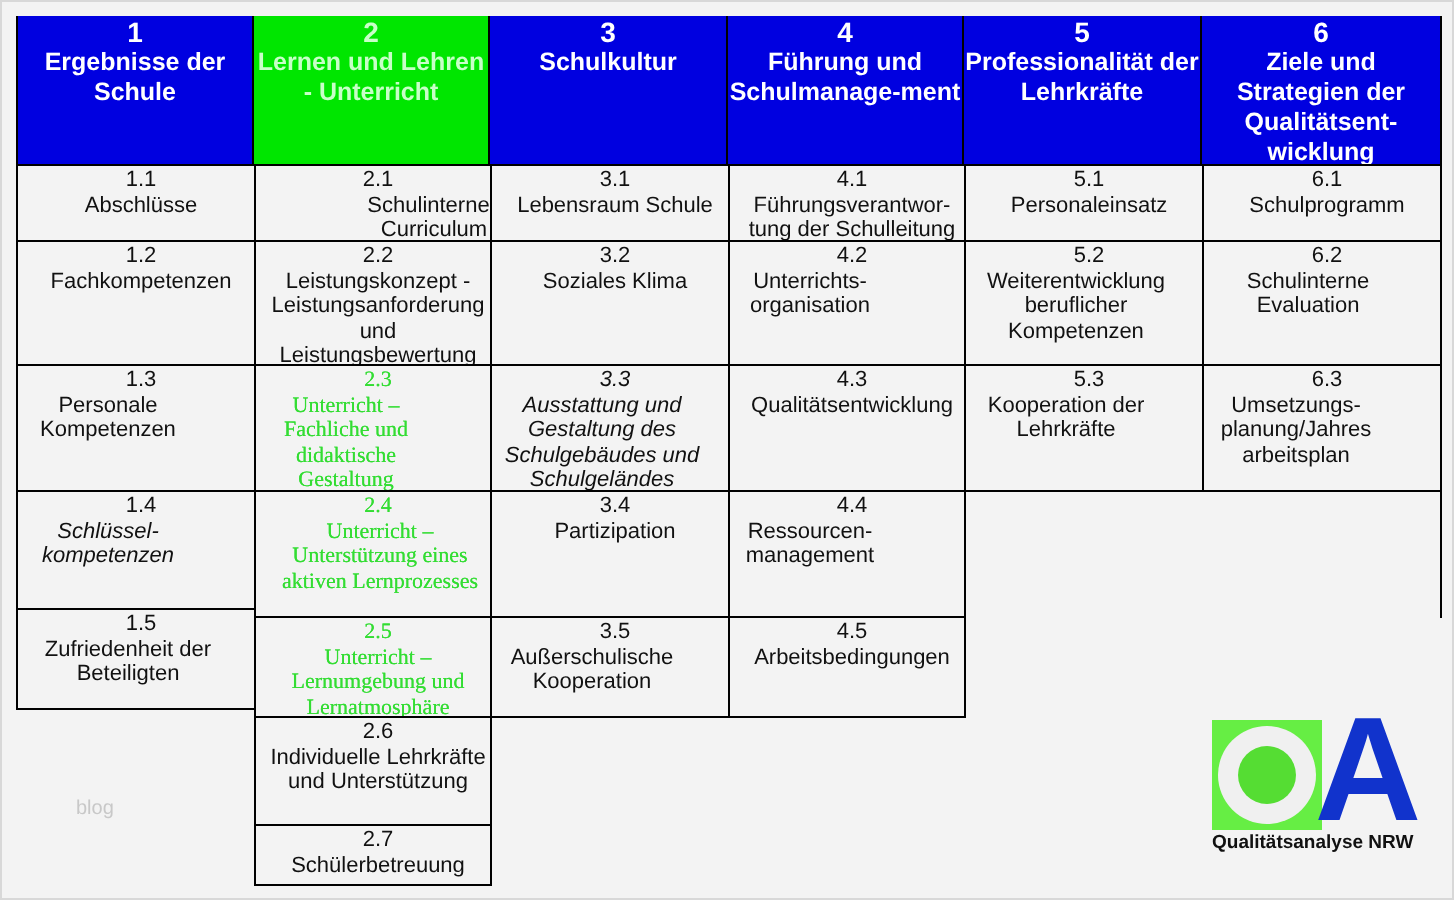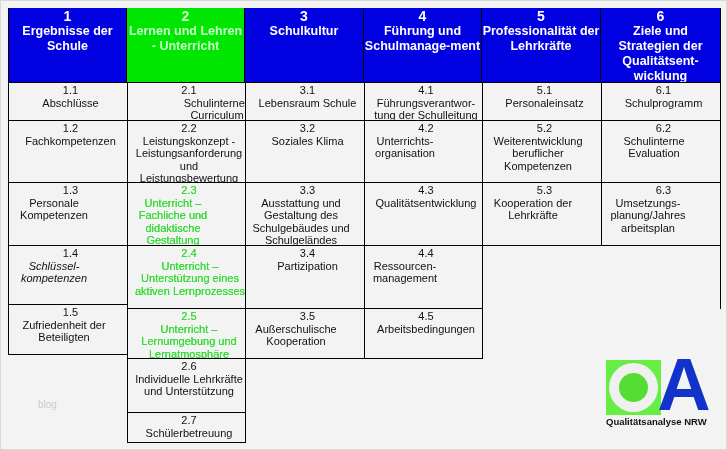--- a/index.html
+++ b/index.html
@@ -26,21 +26,21 @@
   .cell {
     position:absolute; box-sizing:border-box;
     border:1px solid #000;
     background:#f3f3f3; color:#111;
     font-size:11px; line-height:12.5px;
     padding:1px 0 0 5px;
     overflow:hidden;
     text-align:center;
   }
   .cell .code { display:block; }
-  .cell.green { color:#33dd33; font-weight:normal; }
+  .cell.green { color:#33dd33; font-weight:normal;font-family:Liberation Serif, serif; }
   .cell.green .code, .cell.green .lbl { text-shadow:0 0 0.3px #33dd33; }
   .watermark {
     position:absolute; left:38px; top:399px;
     font-size:10px; color:#c8c8c8;
   }
   .logo {
     position:absolute; left:606px; top:360px; width:108px; height:74px;
   }
   .logo-q {
     position:absolute; left:0; top:0; width:55px; height:55px;
@@ -140,21 +140,21 @@
 <div class="cell" style="left:127px;top:412px;width:119px;height:31px;">
   <span class="code">2.7</span><span class="lbl">Schülerbetreuung</span>
 </div>
 
 <div class="cell" style="left:245px;top:82px;width:120px;height:39px;">
   <span class="code">3.1</span><span class="lbl">Lebensraum Schule</span>
 </div>
 <div class="cell" style="left:245px;top:120px;width:120px;height:63px;">
   <span class="code">3.2</span><span class="lbl">Soziales Klima</span>
 </div>
-<div class="cell" style="left:245px;top:182px;width:120px;height:64px;">
+<div class="cell" style="left:245px;top:182px;width:120px;height:64px;font-style:italic;">
   <span class="code">3.3</span>
     <span class="lbl" style="display:block;width:100px;">Ausstattung und Gestaltung des Schulgebäudes und Schulgeländes</span>
 </div>
 <div class="cell" style="left:245px;top:245px;width:120px;height:64px;">
   <span class="code">3.4</span><span class="lbl">Partizipation</span>
 </div>
 <div class="cell" style="left:245px;top:308px;width:120px;height:51px;">
   <span class="code">3.5</span>
     <span class="lbl" style="display:block;width:90px;">Außerschulische Kooperation</span>
 </div>

